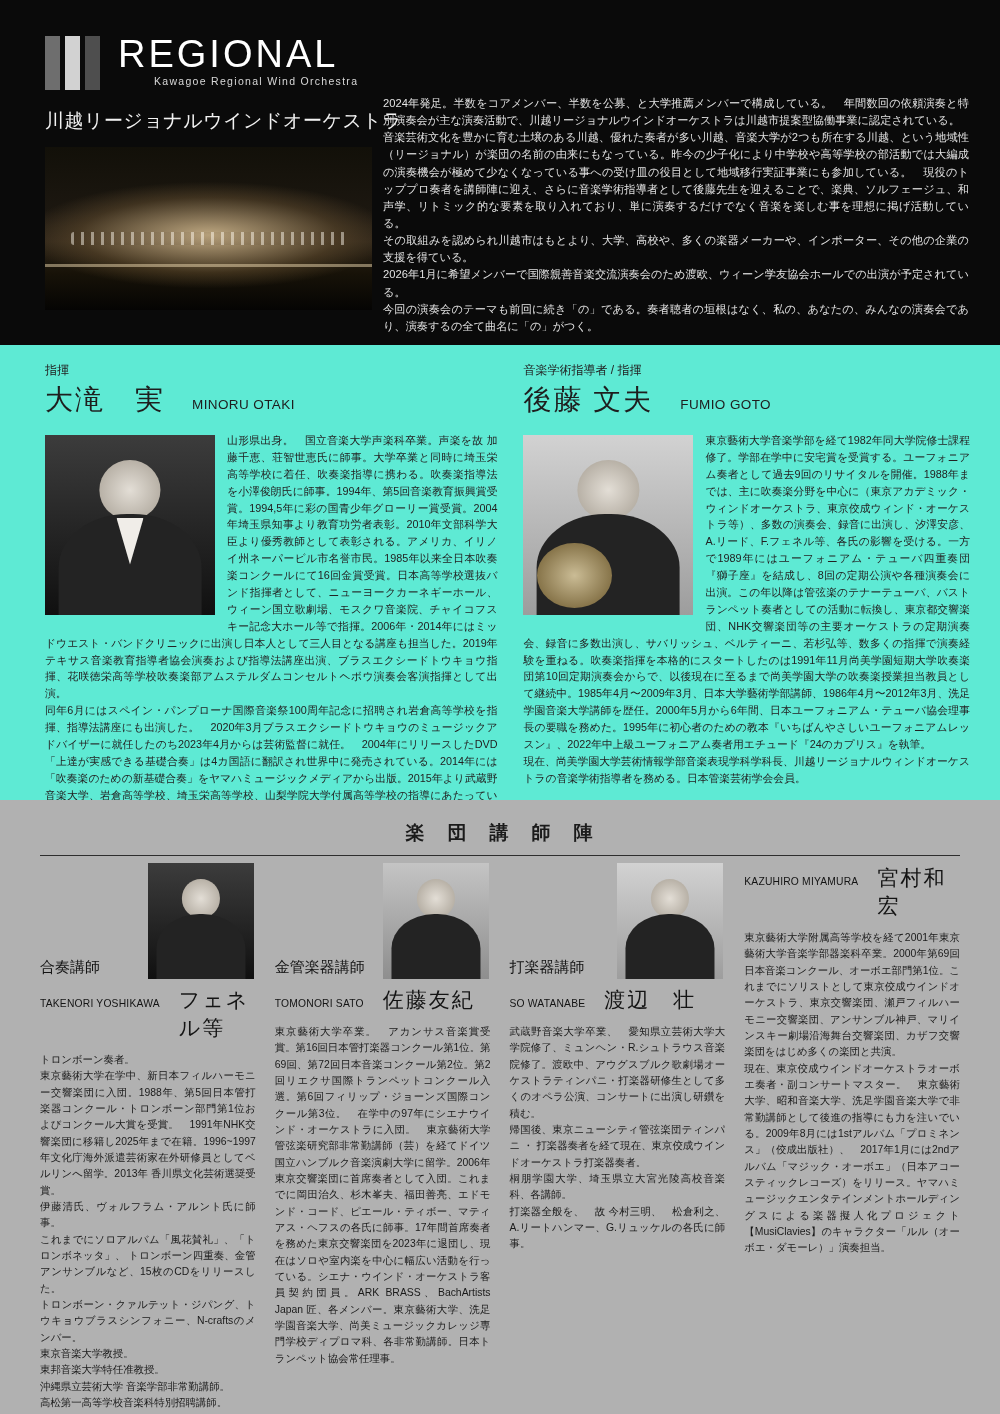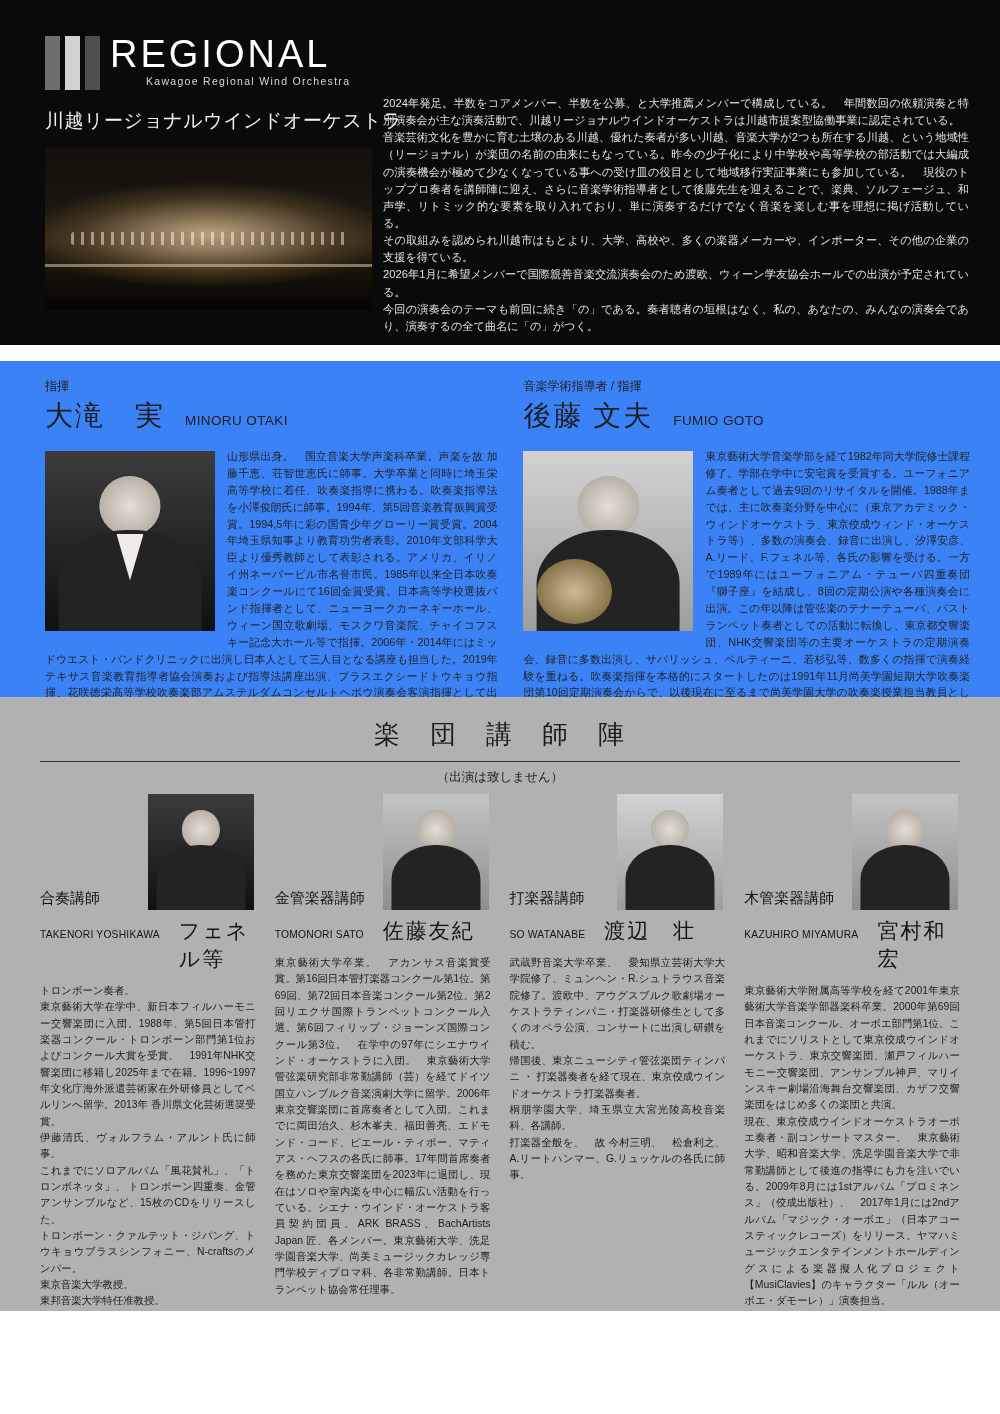--- a/index.html
+++ b/index.html
@@ -10,21 +10,21 @@
     background: #ffffff;
     -webkit-font-smoothing: antialiased;
   }
 
   
   .header {
     position: relative; height: 345px;
     background: #0a0a0a; color: #e6e6e6;
     overflow: hidden;
   }
-  .logo { position: absolute; left: 45px; top: 36px; display: flex; align-items: flex-start; gap: 10px; }
+  .logo { position: absolute; left: 45px; top: 36px; display: flex; align-items: flex-start; gap: 18px; }
   .logo-bars { display: flex; gap: 5px; height: 54px; }
   .logo-bars .bar { width: 15px; height: 54px; }
   .bar-1 { background: #6e6e6e; }
   .bar-2 { background: #d2d2d2; }
   .bar-3 { background: #4e4e4e; }
   .logo-name { font-size: 38px; font-weight: 400; letter-spacing: 3px; line-height: 0.95; color: #ffffff; }
   .logo-sub { font-size: 10.5px; letter-spacing: 1.3px; color: #d8d8d8; margin-top: 3px; padding-left: 36px; }
 
   .header-title { position: absolute; left: 45px; top: 108px; font-size: 19px; letter-spacing: 0.5px; color: #f2f2f2; text-align: right; }
 
@@ -46,29 +46,28 @@
   }
 
   .header-desc {
     position: absolute; left: 383px; top: 95px; width: 586px;
     font-size: 11.2px; line-height: 1.53; color: #e2e2e2;
     text-align: justify; white-space: pre-line;
   }
 
   
   .conductors {
-    height: 336px; background: #3b82f6; color: #1e1e1e;
+    height: 455px; background: #5eead4; color: #1e1e1e;
     display: flex; gap: 26px; padding: 17px 30px 0 45px;
     overflow: hidden;
-    margin-top: 16px;
   }
   .conductor { width: 455px; }
   .conductor + .conductor { width: 449px; }
   .c-role { font-size: 12px; color: #222; margin-bottom: 2px; }
-  .c-name-row { display: flex; align-items: baseline; gap: 20px; margin-bottom: 13px; }
+  .c-name-row { display: flex; align-items: baseline; gap: 27px; margin-bottom: 13px; }
   .c-name-ja { font-size: 28px; letter-spacing: 2px; font-weight: 400; }
   .c-name-en { font-size: 13.5px; letter-spacing: 0.4px; }
   .c-photo { float: left; width: 170px; height: 180px; margin: 3px 12px 6px 0; }
   .c-bio { font-size: 10.8px; line-height: 1.565; text-align: justify; white-space: pre-line; color: #222; }
 
   
   .portrait { position: relative; overflow: hidden; background: linear-gradient(#9a9a9a, #6b6b6b); }
   .portrait::before { 
     content: ""; position: absolute; left: 50%; top: 14%; width: 36%; height: 33%;
     transform: translateX(-50%); border-radius: 50%;
@@ -90,21 +89,21 @@
     position: absolute; left: 8%; bottom: 4%; width: 44%; height: 36%;
     border-radius: 50%; z-index: 1; opacity: 0.9;
     background: radial-gradient(#ddcda2, #8d7848 75%);
   }
 
   
   .instructors {
     height: 614px; background: #b1b1b1; color: #141414;
     padding: 20px 40px 0; overflow: hidden;
   }
-  .i-title { text-align: center; font-size: 26px; font-weight: 400; color: #1b1b1b; letter-spacing: 2px; }
+  .i-title { text-align: center; font-size: 19px; font-weight: 700; color: #1b1b1b; letter-spacing: 2px; }
   .i-rule { border: none; border-top: 1.5px solid #2e2e2e; margin: 9px 0 7px; }
   .i-note { text-align: center; font-size: 12.5px; margin-bottom: 8px; color: #1b1b1b; }
   .i-grid { display: grid; grid-template-columns: repeat(4, 1fr); gap: 19px; }
   .i-card-header { position: relative; height: 122px; }
   .i-photo { position: absolute; right: 2px; top: 0; width: 106px; height: 116px; }
   .i-role { position: absolute; left: 0; bottom: 8px; font-size: 15px; }
   .i-name-row { display: flex; align-items: baseline; gap: 19px; margin: 1px 0 10px; }
   .i-name-en { font-size: 10.3px; letter-spacing: 0.2px; white-space: nowrap; }
   .i-name-ja { font-size: 21px; letter-spacing: 2px; }
   .i-bio { font-size: 10.4px; line-height: 1.57; text-align: justify; white-space: pre-line; color: #1a1a1a; }
@@ -163,21 +162,20 @@
       <div class="c-bio">東京藝術大学音楽学部を経て1982年同大学院修士課程修了。学部在学中に安宅賞を受賞する。ユーフォニアム奏者として過去9回のリサイタルを開催。1988年までは、主に吹奏楽分野を中心に（東京アカデミック・ウィンドオーケストラ、東京佼成ウィンド・オーケストラ等）、多数の演奏会、録音に出演し、汐澤安彦、A.リード、F.フェネル等、各氏の影響を受ける。一方で1989年にはユーフォニアム・テューバ四重奏団『獅子座』を結成し、8回の定期公演や各種演奏会に出演。この年以降は管弦楽のテナーテューバ、バストランペット奏者としての活動に転換し、東京都交響楽団、NHK交響楽団等の主要オーケストラの定期演奏会、録音に多数出演し、サバリッシュ、ベルティーニ、若杉弘等、数多くの指揮で演奏経験を重ねる。吹奏楽指揮を本格的にスタートしたのは1991年11月尚美学園短期大学吹奏楽団第10回定期演奏会からで、以後現在に至るまで尚美学園大学の吹奏楽授業担当教員として継続中。1985年4月〜2009年3月、日本大学藝術学部講師、1986年4月〜2012年3月、洗足学園音楽大学講師を歴任。2000年5月から6年間、日本ユーフォニアム・テューバ協会理事長の要職を務めた。1995年に初心者のための教本『いちばんやさしいユーフォニアムレッスン』、2022年中上級ユーフォニアム奏者用エチュード『24のカプリス』を執筆。
 現在、尚美学園大学芸術情報学部音楽表現学科学科長、川越リージョナルウィンドオーケストラの音楽学術指導者を務める。日本管楽芸術学会会員。</div>
     </div>
   </div>
 
 </div>
 
 <div class="instructors">
   <div class="i-title">楽　団　講　師　陣</div>
   <hr class="i-rule">
-  <div class="i-note">（出演は致しません）</div>
 
   <div class="i-grid">
 
     <div class="i-card">
       <div class="i-card-header">
         <div class="i-photo portrait dark"></div>
         <div class="i-role">合奏講師</div>
       </div>
       <div class="i-name-row">
         <span class="i-name-en">TAKENORI YOSHIKAWA</span>
@@ -215,24 +213,20 @@
         <span class="i-name-en">SO WATANABE</span>
         <span class="i-name-ja">渡辺　壮</span>
       </div>
       <div class="i-bio">武蔵野音楽大学卒業、　愛知県立芸術大学大学院修了、ミュンヘン・R.シュトラウス音楽院修了。渡欧中、アウグスブルク歌劇場オーケストラティンパニ・打楽器研修生として多くのオペラ公演、コンサートに出演し研鑽を積む。
 帰国後、東京ニューシティ管弦楽団ティンパニ ・ 打楽器奏者を経て現在、東京佼成ウインドオーケストラ打楽器奏者。
 桐朋学園大学、埼玉県立大宮光陵高校音楽科、各講師。
 打楽器全般を、　故 今村三明、　松倉利之、A.リートハンマー、G.リュッケルの各氏に師事。</div>
     </div>
 
     <div class="i-card">
-      <div class="i-card-header">
-        <div class="i-photo portrait mid"></div>
-        <div class="i-role">木管楽器講師</div>
-      </div>
       <div class="i-name-row">
         <span class="i-name-en">KAZUHIRO MIYAMURA</span>
         <span class="i-name-ja">宮村和宏</span>
       </div>
       <div class="i-bio">東京藝術大学附属高等学校を経て2001年東京藝術大学音楽学部器楽科卒業。2000年第69回日本音楽コンクール、オーボエ部門第1位。これまでにソリストとして東京佼成ウインドオーケストラ、東京交響楽団、瀬戸フィルハーモニー交響楽団、アンサンブル神戸、マリインスキー劇場沿海舞台交響楽団、カザフ交響楽団をはじめ多くの楽団と共演。
 現在、東京佼成ウインドオーケストラオーボエ奏者・副コンサートマスター。　東京藝術大学、昭和音楽大学、洗足学園音楽大学で非常勤講師として後進の指導にも力を注いでいる。2009年8月には1stアルバム「プロミネンス」（佼成出版社）、　2017年1月には2ndアルバム「マジック・オーボエ」（日本アコースティックレコーズ）をリリース。ヤマハミュージックエンタテインメントホールディングスによる楽器擬人化プロジェクト【MusiClavies】のキャラクター「ルル（オーボエ・ダモーレ）」演奏担当。</div>
     </div>
 
   </div>
 </div>

